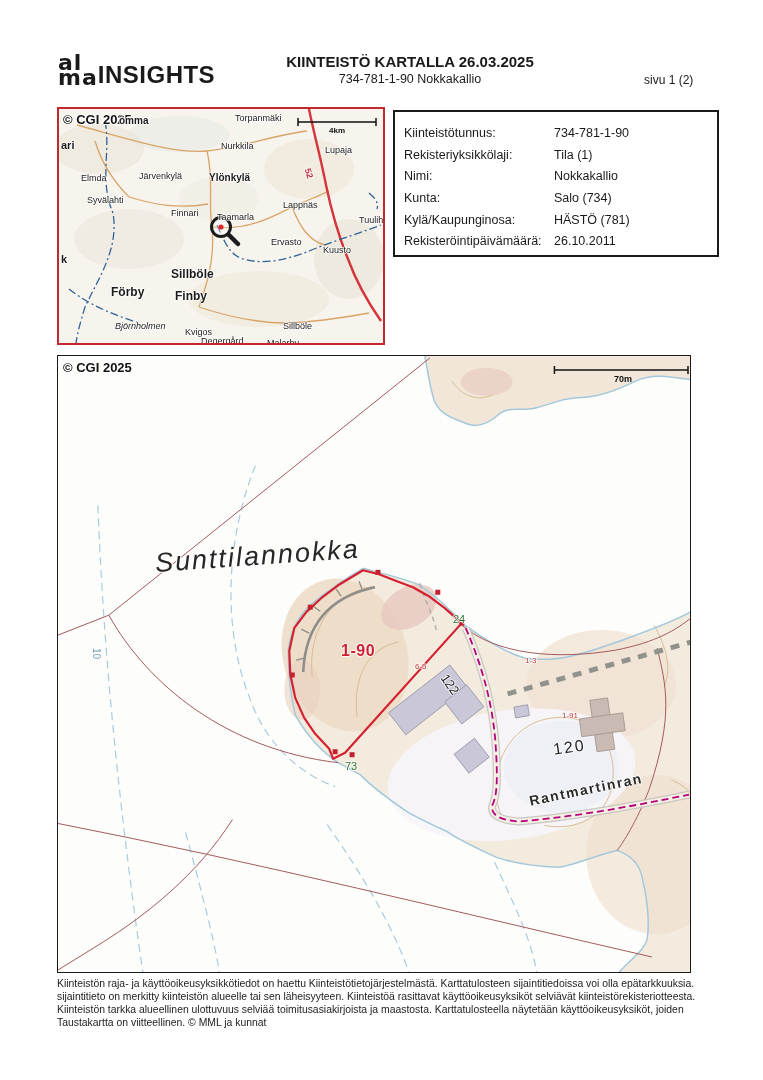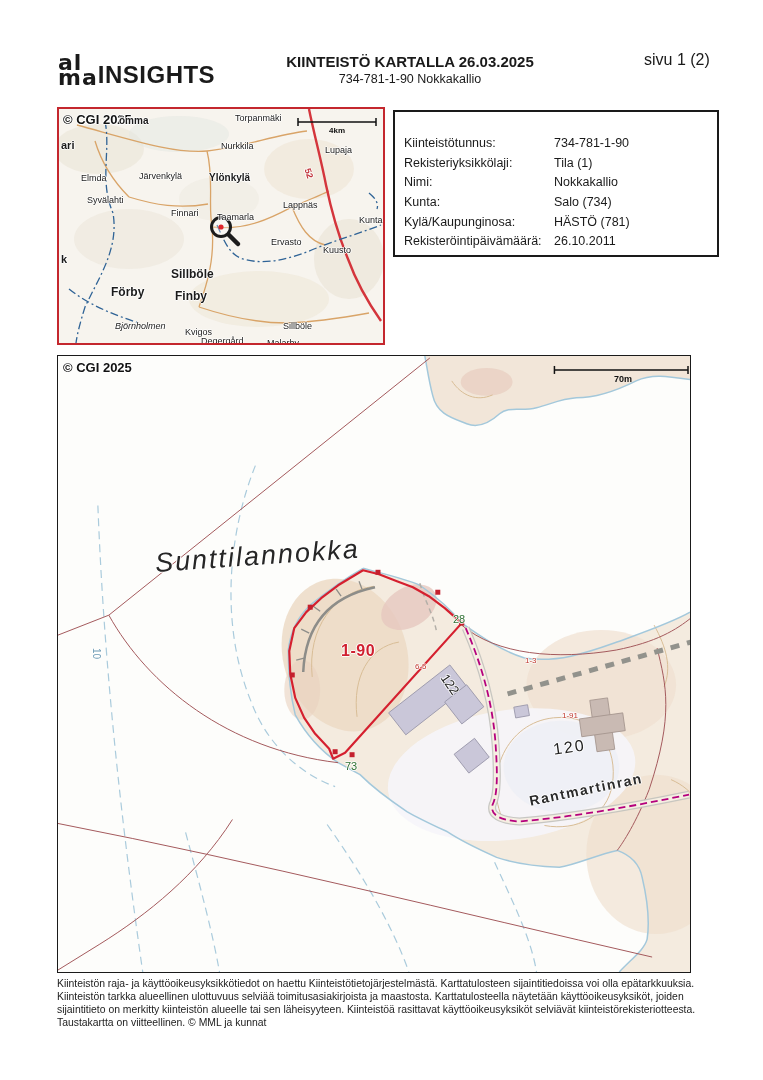--- a/index.html
+++ b/index.html
@@ -5,35 +5,35 @@
   * { margin:0; padding:0; box-sizing:border-box; }
   body { background:#e8e8e8; font-family:"Liberation Sans",sans-serif; }
   .page { position:relative; width:763px; height:1080px; background:#ffffff; overflow:hidden; }
 
   
   .logo { position:absolute; left:58px; top:55px; display:flex; align-items:flex-end; color:#1a1a1a; }
   .logo-block { display:flex; flex-direction:column; font-family:"DejaVu Sans",sans-serif; font-weight:bold; font-size:22px; line-height:15px; letter-spacing:1px; }
   .logo-text { font-size:24px; font-weight:bold; letter-spacing:.5px; line-height:20px; }
   .doc-title { position:absolute; left:230px; top:53px; width:360px; text-align:center; font-size:15px; font-weight:bold; color:#1a1a1a; }
   .doc-subtitle { position:absolute; left:230px; top:72px; width:360px; text-align:center; font-size:12.5px; color:#1a1a1a; }
-  .page-num { position:absolute; left:644px; top:51px; font-size:16px; color:#1a1a1a; }
+  .page-num { position:absolute; left:644px; top:73px; font-size:12px; color:#1a1a1a; }
 
   
   .overview-map { position:absolute; left:57px; top:107px; width:328px; height:238px; border:2px solid #c4272e; overflow:hidden; background:#f7f4ee; }
   .overview-map svg.bgmap, .main-map svg.bgmap { position:absolute; left:0; top:0; width:100%; height:100%; }
 
   .map-label { position:absolute; font-size:9px; color:#1b1b1b; white-space:nowrap; transform-origin:left top;
     text-shadow:1px 0 0 rgba(255,255,255,.85), -1px 0 0 rgba(255,255,255,.85), 0 1px 0 rgba(255,255,255,.85), 0 -1px 0 rgba(255,255,255,.85); }
   .b { font-weight:bold; }
   .i { font-style:italic; }
   .copyright { font-weight:bold; font-size:13px; color:#111; }
   .scalebar-label { position:absolute; text-align:center; font-size:8px; font-weight:bold; color:#111; }
 
   
-  .info-table { position:absolute; left:393px; top:110px; width:326px; height:147px; border:2px solid #1a1a1a; padding:24px 9px 5px 9px; display:flex; flex-direction:column; justify-content:space-between; background:#fff; }
+  .info-table { position:absolute; left:393px; top:110px; width:326px; height:147px; border:2px solid #1a1a1a; padding:14px 9px 5px 9px; display:flex; flex-direction:column; justify-content:space-between; background:#fff; }
   .info-row { display:flex; font-size:12.5px; line-height:15.5px; color:#1a1a1a; }
   .info-label { width:150px; }
   .info-value { flex:1; }
 
   
   .main-map { position:absolute; left:57px; top:355px; width:634px; height:618px; border:1.5px solid #1a1a1a; overflow:hidden; background:#fdfdfb; }
   .lbl-place { font-size:27px; font-style:italic; color:#262626; letter-spacing:2px; transform:rotate(-4deg); }
   .lbl-parcel { font-size:16px; font-weight:bold; color:#d02030; letter-spacing:.5px; }
   .lbl-green { font-size:11px; color:#2e7031; }
   .lbl-red-sm { font-size:8px; color:#c0392f; }
@@ -105,21 +105,21 @@
     <span class="map-label" style="left:162px;top:32px">Nurkkila</span>
     <span class="map-label" style="left:266px;top:36px">Lupaja</span>
     <span class="map-label b" style="left:2px;top:30px;font-size:11px">ari</span>
     <span class="map-label" style="left:22px;top:64px">Elmda</span>
     <span class="map-label" style="left:80px;top:62px">Järvenkylä</span>
     <span class="map-label b" style="left:150px;top:63px;font-size:10px">Ylönkylä</span>
     <span class="map-label" style="left:28px;top:86px">Syvälahti</span>
     <span class="map-label" style="left:112px;top:99px">Finnari</span>
     <span class="map-label" style="left:158px;top:103px">Taamarla</span>
     <span class="map-label" style="left:224px;top:91px">Lappnäs</span>
-    <span class="map-label" style="left:300px;top:106px">Kunta</span>
+    <span class="map-label" style="left:300px;top:106px">Tuulih</span>
     <span class="map-label" style="left:212px;top:128px">Ervasto</span>
     <span class="map-label" style="left:264px;top:136px">Kuusto</span>
     <span class="map-label b" style="left:2px;top:144px;font-size:11px">k</span>
     <span class="map-label b" style="left:112px;top:158px;font-size:12px">Sillböle</span>
     <span class="map-label b" style="left:52px;top:176px;font-size:12px">Förby</span>
     <span class="map-label b" style="left:116px;top:180px;font-size:12px">Finby</span>
     <span class="map-label i" style="left:56px;top:212px">Björnholmen</span>
     <span class="map-label" style="left:126px;top:218px">Kvigos</span>
     <span class="map-label" style="left:224px;top:212px">Sillböle</span>
     <span class="map-label" style="left:142px;top:227px">Degergård</span>
@@ -235,31 +235,31 @@
       <g stroke="#111" stroke-width="1.5">
         <line x1="498" y1="14" x2="632" y2="14"></line>
         <line x1="498" y1="10" x2="498" y2="18"></line>
         <line x1="632" y1="10" x2="632" y2="18"></line>
       </g>
     </svg>
     <span class="map-label copyright" style="left:5px;top:4px">© CGI 2025</span>
     <span class="scalebar-label" style="left:498px;top:18px;width:134px;font-size:9px">70m</span>
     <span class="map-label lbl-place" style="left:96px;top:192px">Sunttilannokka</span>
     <span class="map-label lbl-parcel" style="left:283px;top:286px">1-90</span>
-    <span class="map-label lbl-green" style="left:395px;top:257px">28</span>
+    <span class="map-label lbl-green" style="left:395px;top:257px">24</span>
     <span class="map-label lbl-green" style="left:287px;top:404px">73</span>
     <span class="map-label lbl-red-sm" style="left:357px;top:306px">6-5</span>
     <span class="map-label lbl-red-sm" style="left:467px;top:300px">1-3</span>
     <span class="map-label lbl-red-sm" style="left:504px;top:355px">1-91</span>
     <span class="map-label lbl-addr" style="left:392px;top:315px;font-size:13px;transform:rotate(55deg)">122</span>
     <span class="map-label lbl-addr" style="left:494px;top:385px;font-size:16px;letter-spacing:2px;transform:rotate(-8deg)">120</span>
     <span class="map-label lbl-depth" style="left:44px;top:292px">10</span>
     <span class="map-label lbl-road" style="left:470px;top:437px">Rantmartinran</span>
   </div>
 
   <div class="footer">
     <div>Kiinteistön raja- ja käyttöoikeusyksikkötiedot on haettu Kiinteistötietojärjestelmästä. Karttatulosteen sijaintitiedoissa voi olla epätarkkuuksia.</div>
+    <div>sijaintitieto on merkitty kiinteistön alueelle tai sen läheisyyteen. Kiinteistöä rasittavat käyttöoikeusyksiköt selviävät kiinteistörekisteriotteesta.</div>
     <div>Kiinteistön tarkka alueellinen ulottuvuus selviää toimitusasiakirjoista ja maastosta. Karttatulosteella näytetään käyttöoikeusyksiköt, joiden</div>
-    <div>sijaintitieto on merkitty kiinteistön alueelle tai sen läheisyyteen. Kiinteistöä rasittavat käyttöoikeusyksiköt selviävät kiinteistörekisteriotteesta.</div>
     <div>Taustakartta on viitteellinen. © MML ja kunnat</div>
   </div>
 
 </div>
 
 </body></html>

